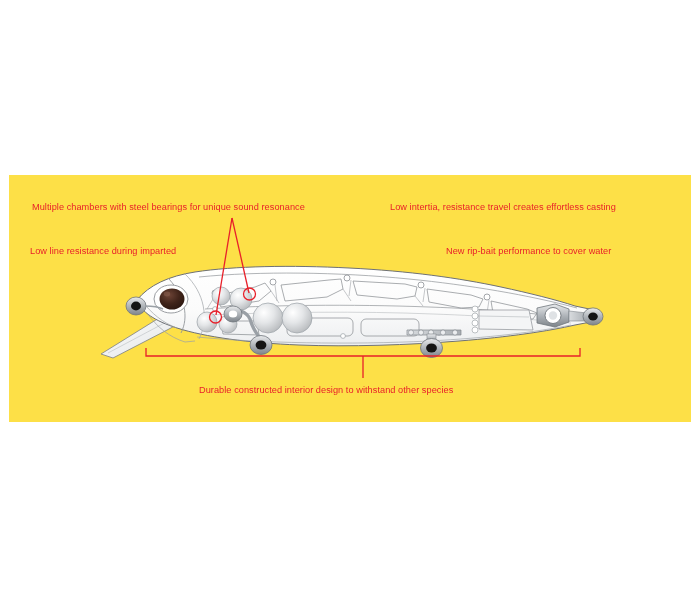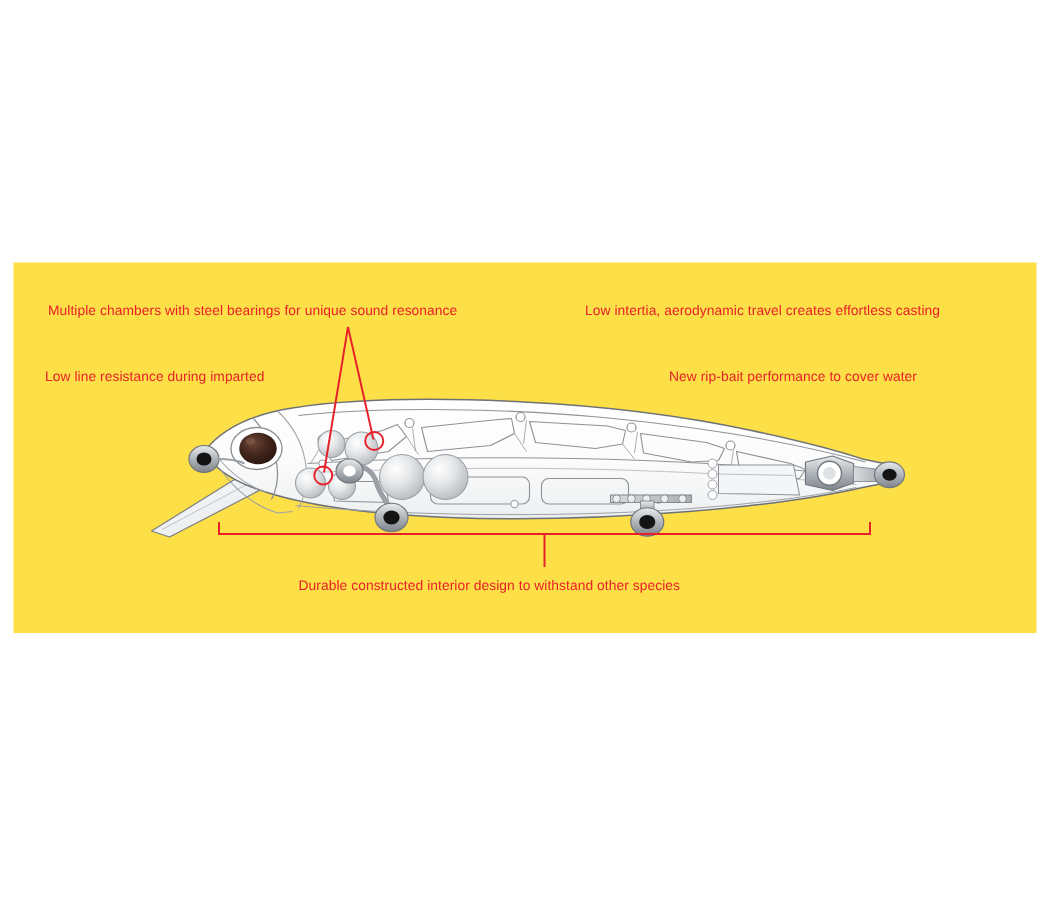--- a/index.html
+++ b/index.html
@@ -244,20 +244,20 @@
       </g>
 
     </svg>
 
     <div class="callout-text" id="label-chambers">Multiple chambers with steel bearings for unique sound resonance</div>
 
     <div class="callout-text" id="label-lowline">
       <span class="lbl-line">Low line resistance during imparted</span>
     </div>
 
-    <div class="callout-text" id="label-inertia">Low intertia, aerodynamic travel creates effortless casting</div>
+    <div class="callout-text" id="label-inertia">Low intertia, resistance travel creates effortless casting</div>
 
     <div class="callout-text" id="label-durable">Durable constructed interior design to withstand other species</div>
 
     <div class="callout-text" id="label-ripbait">New rip-bait performance to cover water</div>
 
   </div>
 </div>
 
 </body></html>

